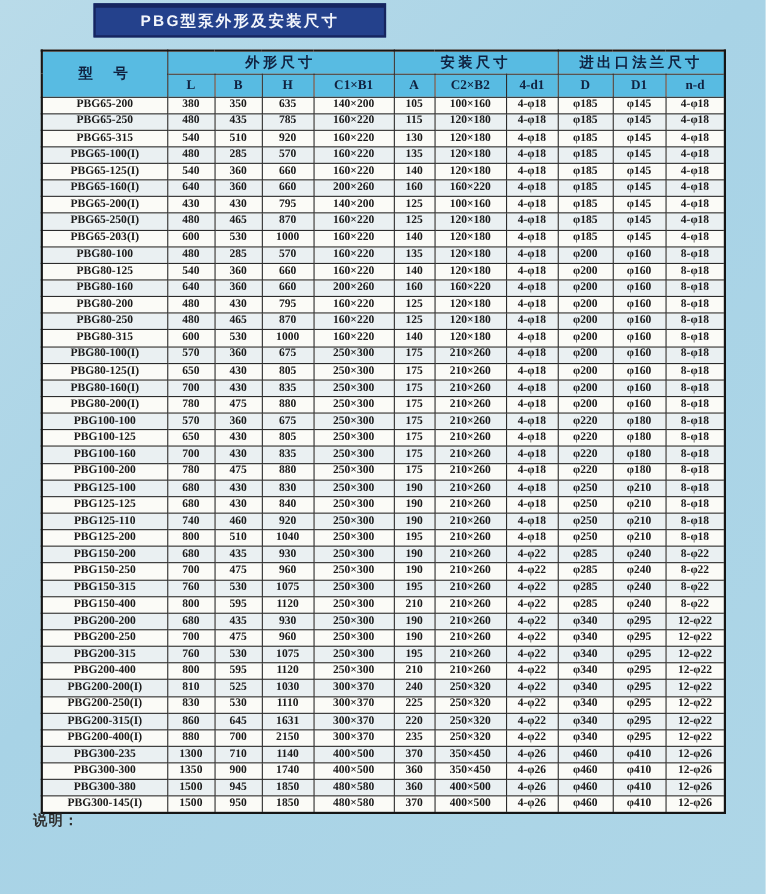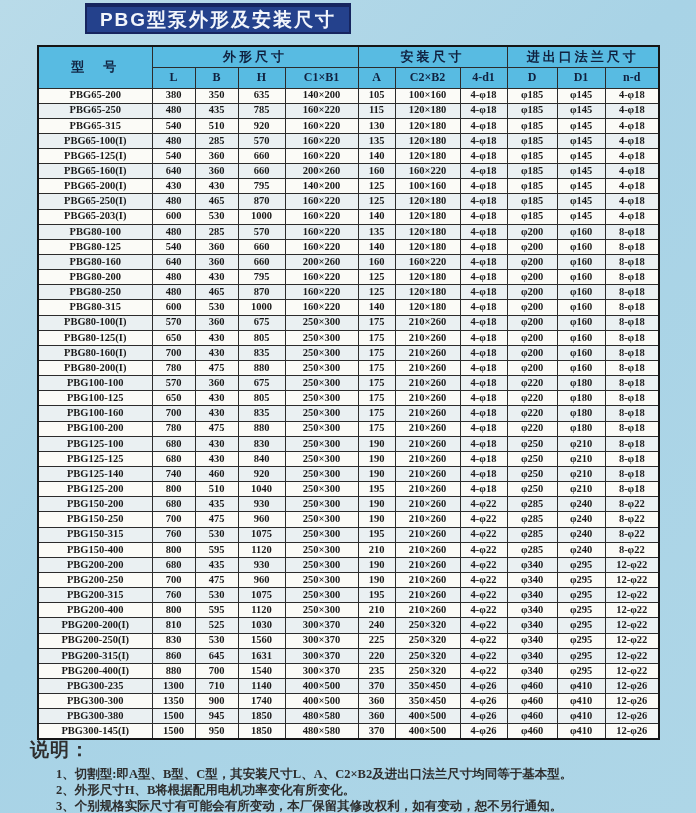--- a/index.html
+++ b/index.html
@@ -16,21 +16,21 @@
     width: 266px; height: 31px;
     background: #24418c;
     border: 2px solid #16255f;
     border-top-width: 4px;
     display: flex;
     align-items: center;
     justify-content: center;
     color: #f2f5fb;
     font-family: "Liberation Sans", "DejaVu Sans", sans-serif;
     font-weight: bold;
-    font-size: 19px;
+    font-size: 14px;
     letter-spacing: 2px;
     white-space: nowrap;
   }
   .spec-table {
     position: absolute;
     left: 37px; top: 45px;
     width: 621px;
     border-collapse: collapse;
     table-layout: fixed;
     background: #fbfbf7;
@@ -61,21 +61,21 @@
   .spec-table tbody tr:nth-child(even) td { background: #eaf0f2; }
   .spec-table tbody tr:nth-child(odd) td { background: #fbfbf7; }
   .notes {
     position: absolute;
     left: 30px; top: 737px;
     width: 640px;
     color: #2e2e2e;
     font-size: 12.5px;
     font-weight: bold;
   }
-  .notes .notes-heading { font-size: 19px; margin-bottom: 3px; letter-spacing: 1px; }
+  .notes .notes-heading { font-size: 13px; margin-bottom: 3px; letter-spacing: 1px; }
   .notes .note-line { padding-left: 26px; line-height: 16px; white-space: nowrap; }
   .bottom-marks { position: absolute; right: 40px; bottom: 0; height: 8px; }
 </style>
 </head>
 <body>
 
 <div class="title-banner">
   <span>PBG型泵外形及安装尺寸</span>
 </div>
 
@@ -433,21 +433,21 @@
         <td>840</td>
         <td>250×300</td>
         <td>190</td>
         <td>210×260</td>
         <td>4-φ18</td>
         <td>φ250</td>
         <td>φ210</td>
         <td>8-φ18</td>
       </tr>
       <tr>
-        <td>PBG125-140</td>
+        <td>PBG125-110</td>
         <td>740</td>
         <td>460</td>
         <td>920</td>
         <td>250×300</td>
         <td>190</td>
         <td>210×260</td>
         <td>4-φ18</td>
         <td>φ250</td>
         <td>φ210</td>
         <td>8-φ18</td>
@@ -579,21 +579,21 @@
         <td>250×320</td>
         <td>4-φ22</td>
         <td>φ340</td>
         <td>φ295</td>
         <td>12-φ22</td>
       </tr>
       <tr>
         <td>PBG200-250(I)</td>
         <td>830</td>
         <td>530</td>
-        <td>1560</td>
+        <td>1110</td>
         <td>300×370</td>
         <td>225</td>
         <td>250×320</td>
         <td>4-φ22</td>
         <td>φ340</td>
         <td>φ295</td>
         <td>12-φ22</td>
       </tr>
       <tr>
         <td>PBG200-315(I)</td>
@@ -605,21 +605,21 @@
         <td>250×320</td>
         <td>4-φ22</td>
         <td>φ340</td>
         <td>φ295</td>
         <td>12-φ22</td>
       </tr>
       <tr>
         <td>PBG200-400(I)</td>
         <td>880</td>
         <td>700</td>
-        <td>1540</td>
+        <td>2150</td>
         <td>300×370</td>
         <td>235</td>
         <td>250×320</td>
         <td>4-φ22</td>
         <td>φ340</td>
         <td>φ295</td>
         <td>12-φ22</td>
       </tr>
       <tr>
         <td>PBG300-235</td>
@@ -671,22 +671,17 @@
         <td>4-φ26</td>
         <td>φ460</td>
         <td>φ410</td>
         <td>12-φ26</td>
       </tr>
     </tbody>
 </table>
 
 <div class="notes">
   <div class="notes-heading">说明：</div>
-  <div>
-      <div class="note-line">1、切割型:即A型、B型、C型，其安装尺寸L、A、C2×B2及进出口法兰尺寸均同等于基本型。</div>
-      <div class="note-line">2、外形尺寸H、B将根据配用电机功率变化有所变化。</div>
-      <div class="note-line">3、个别规格实际尺寸有可能会有所变动，本厂保留其修改权利，如有变动，恕不另行通知。</div>
-    </div>
 </div>
 
 <div class="bottom-marks">
   
 </div>
 
 </body></html>

